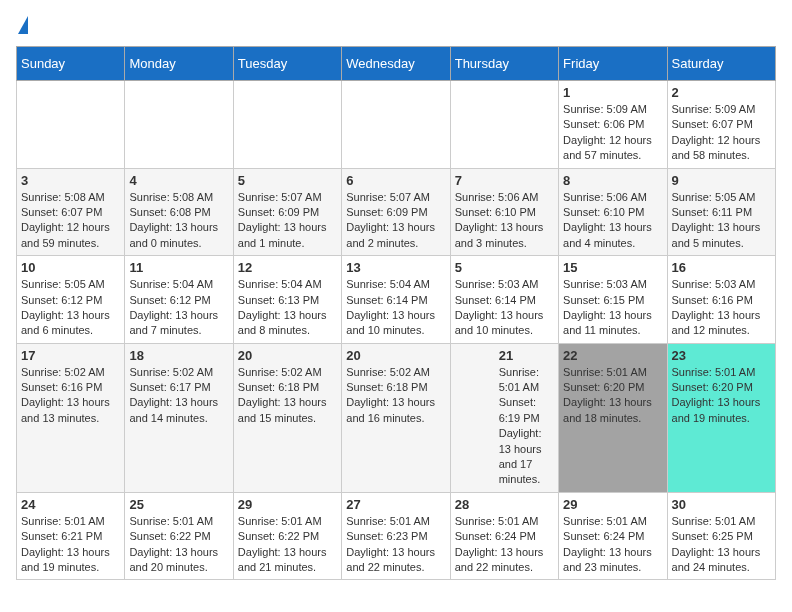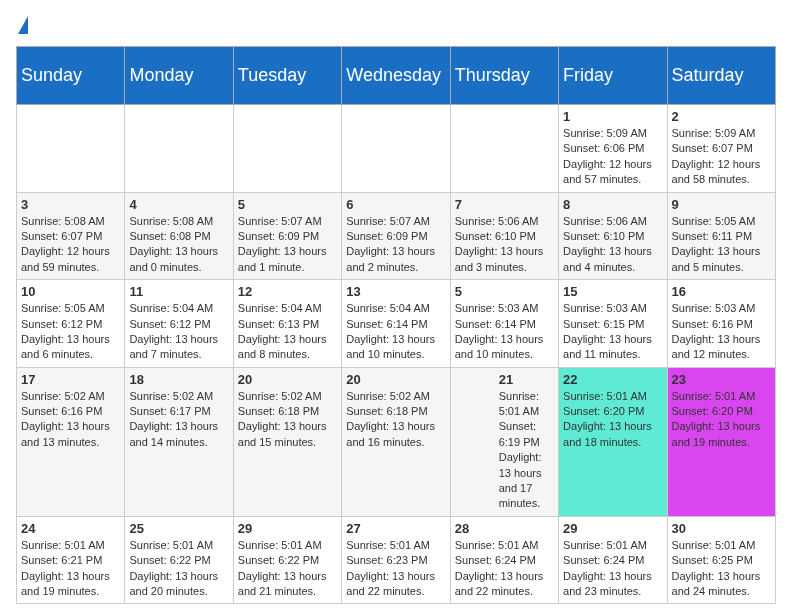--- a/index.html
+++ b/index.html
@@ -48,23 +48,23 @@
       color: #555;
     }
     .calendar {
       width: 100%;
       border-collapse: collapse;
       font-size: 11px;
     }
     .calendar th {
       background: #1a6fc4;
       color: #fff;
-      padding: 18px 4px;
+      padding: 9px 4px;
       text-align: left;
-      font-size: 18px;
+      font-size: 13px;
       font-weight: normal;
       border: 1px solid #aaa;
     }
     .calendar td {
       border: 1px solid #ccc;
       vertical-align: top;
       padding: 4px;
       width: 108px;
       min-height: 80px;
       background: #fff;
@@ -206,25 +206,25 @@
           <div class="day-info">Sunrise: 5:02 AM<br>Sunset: 6:18 PM<br>Daylight: 13 hours and 15 minutes.</div>
         </td>
         <td style="background: rgb(245, 245, 245);">
           <span class="day-number">20</span>
           <div class="day-info">Sunrise: 5:02 AM<br>Sunset: 6:18 PM<br>Daylight: 13 hours and 16 minutes.</div>
         </td>
         <td style="background: rgb(245, 245, 245); padding-left: 48px;">
           <span class="day-number">21</span>
           <div class="day-info">Sunrise: 5:01 AM<br>Sunset: 6:19 PM<br>Daylight: 13 hours and 17 minutes.</div>
         </td>
-        <td style="background: #5eead4;">
+        <td style="background: #a3a3a3;">
           <span class="day-number">22</span>
           <div class="day-info">Sunrise: 5:01 AM<br>Sunset: 6:20 PM<br>Daylight: 13 hours and 18 minutes.</div>
         </td>
-        <td style="background: #d946ef;">
+        <td style="background: #5eead4;">
           <span class="day-number">23</span>
           <div class="day-info">Sunrise: 5:01 AM<br>Sunset: 6:20 PM<br>Daylight: 13 hours and 19 minutes.</div>
         </td>
       </tr>
       <tr>
         <td>
           <span class="day-number">24</span>
           <div class="day-info">Sunrise: 5:01 AM<br>Sunset: 6:21 PM<br>Daylight: 13 hours and 19 minutes.</div>
         </td>
         <td>

